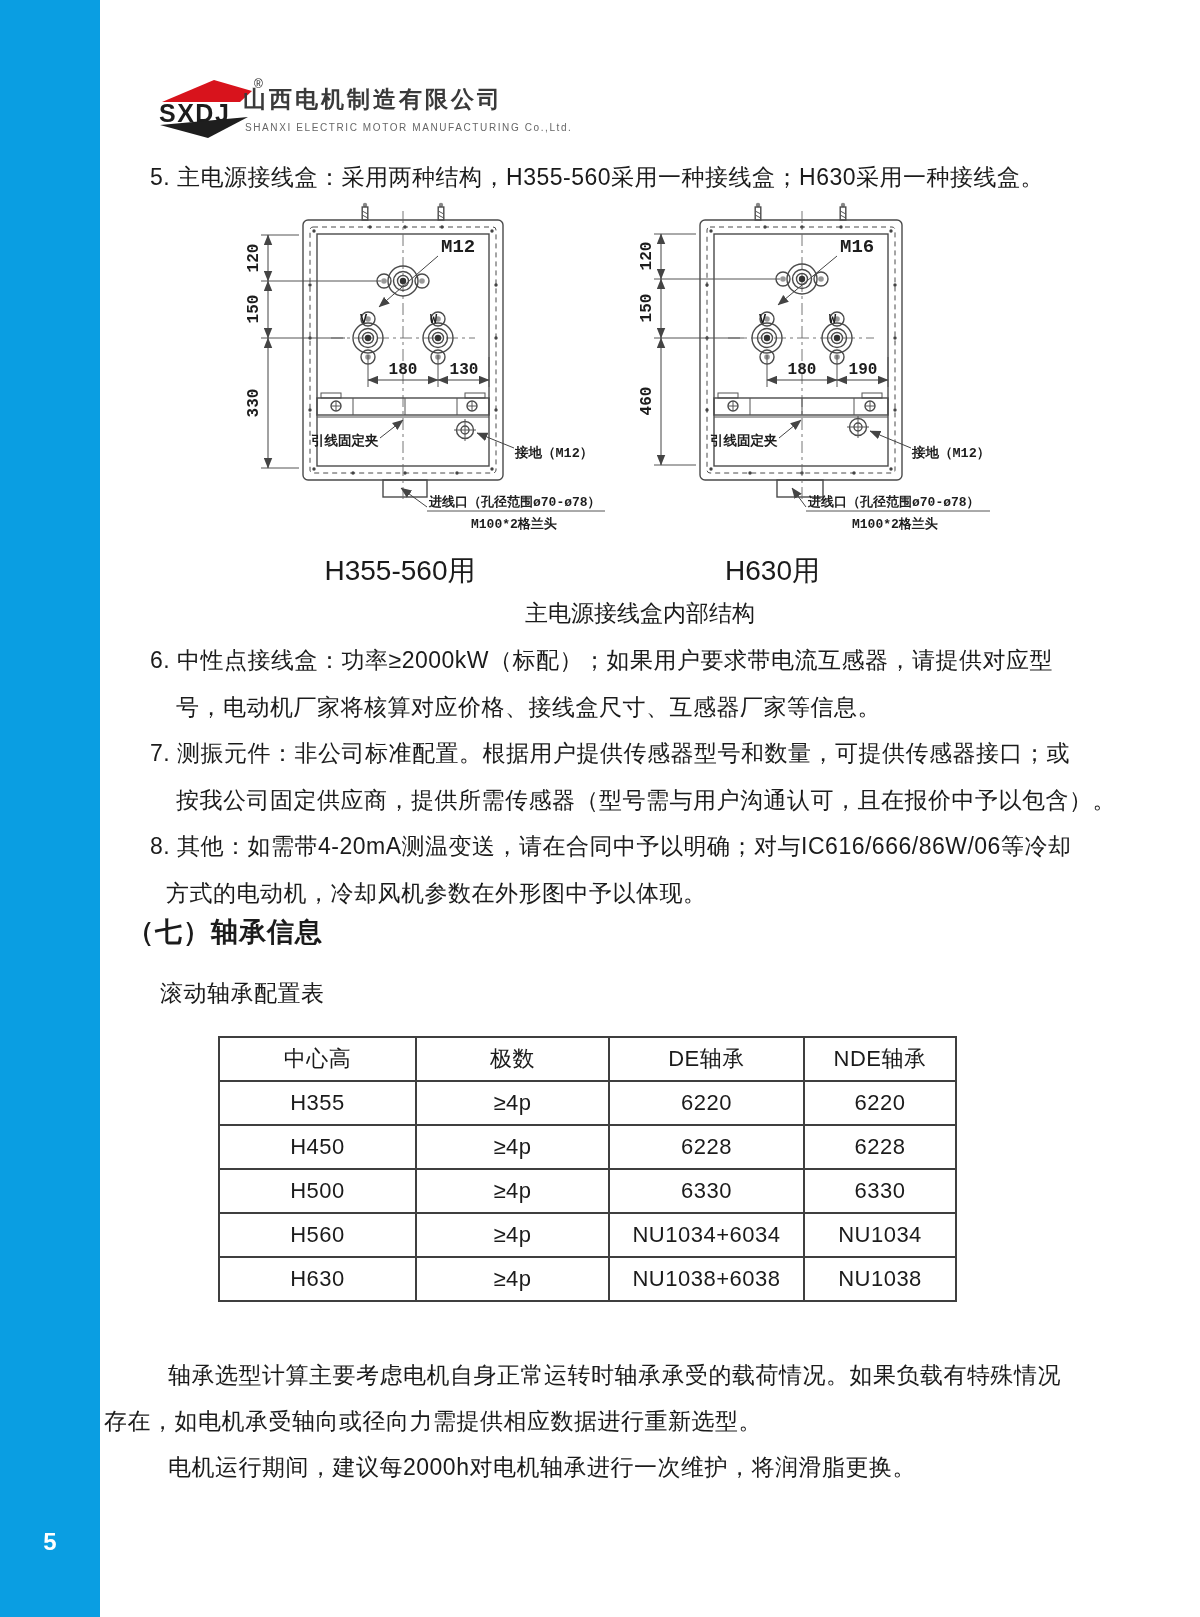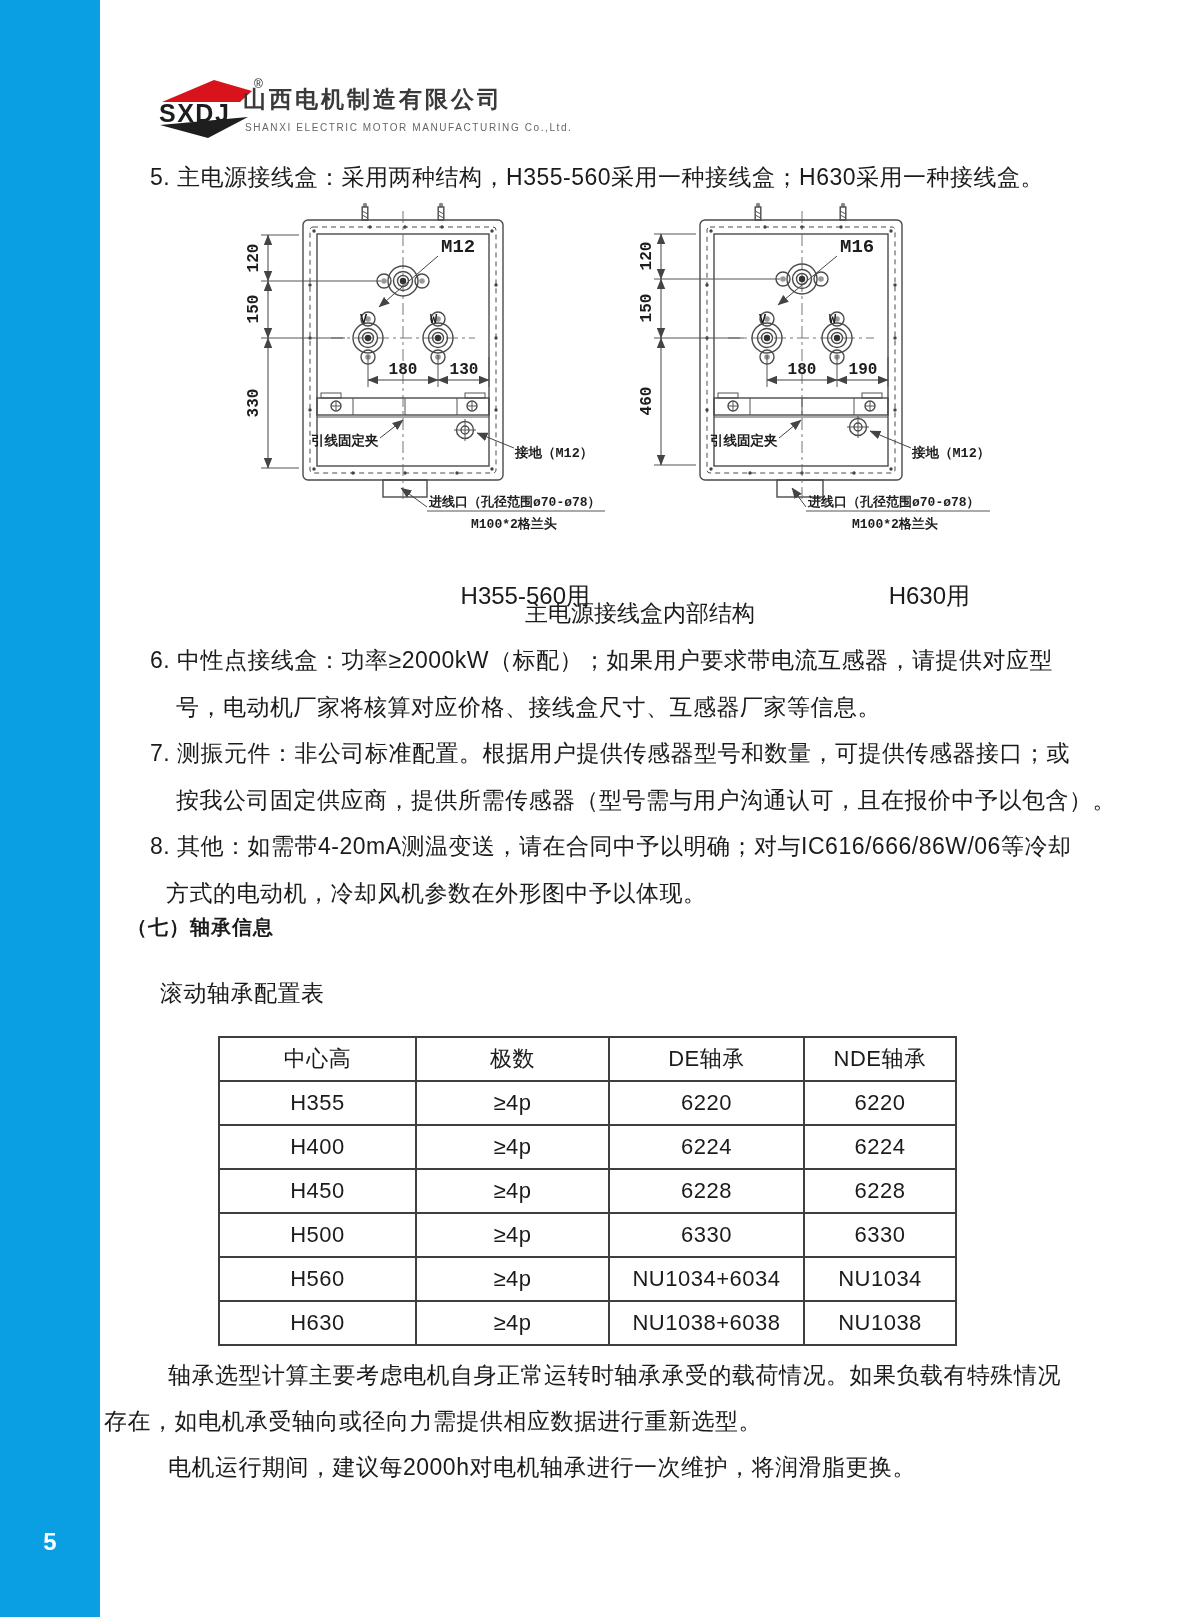--- a/index.html
+++ b/index.html
@@ -5,23 +5,23 @@
   html,body{margin:0;padding:0;background:#ffffff;}
   body{font-family:"Liberation Sans","DejaVu Sans",sans-serif;color:#1b1b1b;}
   .page{position:relative;width:1200px;height:1617px;background:#ffffff;overflow:hidden;}
   .sidebar{position:absolute;left:0;top:0;width:100px;height:1617px;background:#0a9ee2;}
   .pagenum{position:absolute;left:0;top:1528px;width:100px;text-align:center;color:#ffffff;
            font-size:24px;font-weight:bold;}
   .abs{position:absolute;white-space:nowrap;}
   .body-line{font-size:23px;letter-spacing:0.5px;}
   .company-cn{font-size:23px;font-weight:600;letter-spacing:3px;color:#3a3a3a;}
   .company-en{font-size:10px;letter-spacing:1.6px;color:#666;}
-  .caption{font-size:24px;text-align:right;margin-top:28px;}
+  .caption{font-size:28px;text-align:center;}
   .caption-main{font-size:23px;text-align:center;width:1200px;left:0;padding-left:40px;}
-  .heading{font-size:20px;font-weight:bold;letter-spacing:1px;}
+  .heading{font-size:27px;font-weight:bold;letter-spacing:1px;}
   .btable{border-collapse:collapse;table-layout:fixed;width:737px;}
   .btable td{border:2px solid #3f3f3f;height:42px;text-align:center;font-size:22px;
              padding:0;letter-spacing:0.5px;}
   svg .ln{stroke:#4a4a4a;stroke-width:1.4;fill:none;}
   svg .thin{stroke:#555;stroke-width:1;fill:none;}
   svg .dash{stroke:#4a4a4a;stroke-width:1;fill:none;stroke-dasharray:5 4;}
   svg .cl{stroke:#666;stroke-width:0.9;fill:none;stroke-dasharray:12 4 3 4;}
   svg .dim{stroke:#444;stroke-width:1;fill:none;}
   svg text{fill:#1d1d1d;}
   svg .cad{font-family:"Liberation Mono","DejaVu Sans Mono",monospace;font-weight:bold;}
@@ -296,26 +296,20 @@
         <td>DE轴承</td>
         <td>NDE轴承</td>
       </tr>
       <tr>
         <td>H355</td>
         <td>≥4p</td>
         <td>6220</td>
         <td>6220</td>
       </tr>
       <tr>
-        <td>H400</td>
-        <td>≥4p</td>
-        <td>6224</td>
-        <td>6224</td>
-      </tr>
-      <tr>
         <td>H450</td>
         <td>≥4p</td>
         <td>6228</td>
         <td>6228</td>
       </tr>
       <tr>
         <td>H500</td>
         <td>≥4p</td>
         <td>6330</td>
         <td>6330</td>

